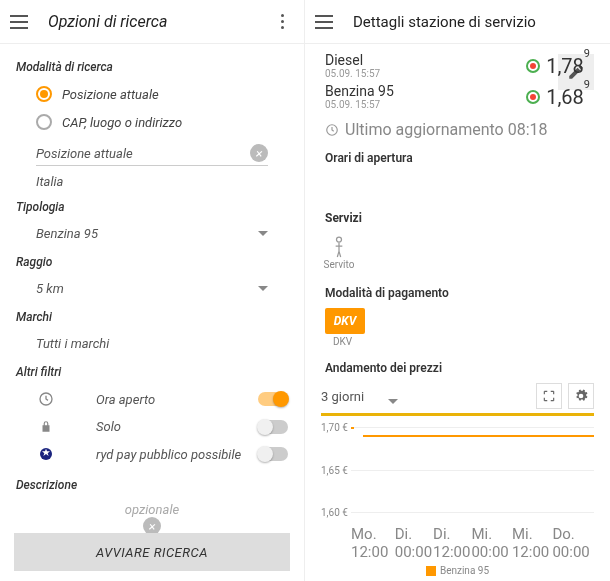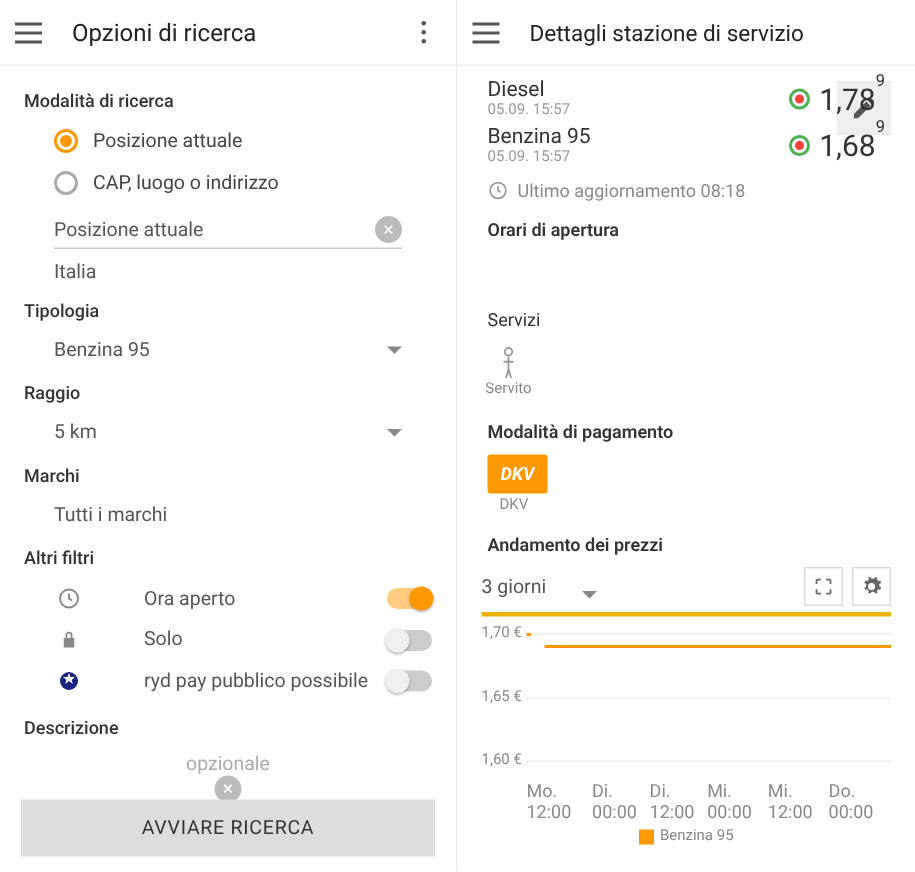--- a/index.html
+++ b/index.html
@@ -1,18 +1,18 @@
 <!DOCTYPE html>
 <html><head>
 <meta charset="utf-8">
 <style>
   * { box-sizing: border-box; margin: 0; padding: 0; }
   body { font-family: Roboto, Arial, sans-serif; font-size: 13px; color: #222; background: #fff; width: 610px; height: 581px; overflow: hidden; display: flex; }
   .pane { height: 581px; position: relative; }
-  .pane-left { width: 305px; border-right: 1px solid #eee; }
+  .pane-left { width: 305px; border-right: 1px solid #eee; font-style: italic; }
   .pane-right { width: 305px; }
   .appbar { height: 44px; display: flex; align-items: center; padding: 0 10px; border-bottom: 1px solid #eee; }
   .hamburger { width: 24px; height: 24px; display: flex; flex-direction: column; justify-content: center; gap: 4px; cursor: pointer; }
   .hamburger span { display: block; height: 2px; background: #555; width: 18px; }
   .appbar-title { font-size: 16px; margin-left: 14px; flex: 1; color: #222; }
   .more-icon { width: 24px; display: flex; flex-direction: column; align-items: center; gap: 3px; cursor: pointer; }
   .more-icon span { width: 3px; height: 3px; background: #555; border-radius: 50%; }
   .content { padding: 8px 16px; overflow: hidden; }
   .section-label { font-size: 12px; color: #333; font-weight: 500; margin-top: 8px; margin-bottom: 6px; }
   .radio-row { display: flex; align-items: center; padding: 6px 0 6px 20px; font-size: 13px; color: #444; cursor: pointer; }
@@ -37,37 +37,37 @@
 
   
   .fuel-row { display: flex; align-items: center; padding: 2px 20px; }
   .fuel-left { flex: 1; }
   .fuel-name { font-size: 14px; color: #333; }
   .fuel-time { font-size: 10px; color: #999; }
   .fuel-dot { width: 14px; height: 14px; border: 2px solid #4caf50; border-radius: 50%; margin-right: 6px; display: flex; align-items: center; justify-content: center; }
   .fuel-dot .inner { width:6px; height:6px; background:#f44336; border-radius:50%; }
   .fuel-price { font-size: 20px; color: #333; position: relative; }
   .fuel-price sup { font-size: 11px; position: relative; top: -8px; }
-  .update-row { display: flex; align-items: center; padding: 8px 20px; color: #888; font-size: 12px; }
+  .update-row { display: flex; align-items: center; padding: 8px 20px; color: #888; font-size: 16px; }
   .update-row .clk { margin-right: 6px; }
   .hours-head { font-size: 12px; font-weight: 600; color: #333; padding: 4px 20px; }
   .btn-sq { position: absolute; right: 16px; width: 36px; height: 36px; background: #eee; display: flex; align-items: center; justify-content: center; cursor: pointer; }
   .servizi { padding: 6px 20px; }
   .servito-icon { width: 28px; display:flex; flex-direction:column; align-items:center; color:#888; font-size:10px; }
   .dkv-badge { width: 40px; height: 26px; background: #ff9800; color: #fff; font-weight: bold; font-style: italic; display:flex; align-items:center; justify-content:center; font-size: 12px; border-radius: 2px; margin: 4px 0 2px 0; }
   .chart-container { padding: 0 16px; position: relative; }
   .chart-top { display: flex; align-items: center; justify-content: space-between; padding: 4px 0; }
   .chart-dd { display: flex; align-items: flex-end; gap: 24px; color: #555; cursor:pointer; }
   .chart-btns { display: flex; gap: 6px; }
   .mini-btn { width: 26px; height: 26px; border: 1px solid #ddd; display: flex; align-items:center; justify-content:center; color:#666; cursor:pointer; font-size:12px; }
   .chart-area { position: relative; height: 110px; border-top: 3px solid #eab308; }
   .y-label { position: absolute; left: 0; font-size: 10px; color: #888; transform: translateY(-50%); }
   .grid-line { position: absolute; left: 30px; right: 0; height: 1px; background: #eee; }
   .price-line { position: absolute; left: 30px; right: 0; height: 2px; background: #ff9800; }
-  .x-labels { display: flex; justify-content: space-around; font-size: 12px; color: #888; margin-left: 30px; padding-top: 2px; }
+  .x-labels { display: flex; justify-content: space-around; font-size: 15px; color: #888; margin-left: 30px; padding-top: 2px; }
   .legend { display:flex; justify-content:center; align-items:center; gap:4px; font-size:10px; color:#888; padding-top:4px;}
   .legend-sq { width:10px; height:10px; background:#ff9800; }
   svg { display: block; }
 </style>
 </head>
 <body>
 
 <div class="pane pane-left">
   <div class="appbar">
     <div class="hamburger">
@@ -208,21 +208,21 @@
           <circle cx="12" cy="12" r="9"></circle>
           <path d="M12 7v5l3 2"></path>
         </svg>
     </span>
     <span>Ultimo aggiornamento 08:18</span>
   </div>
 
   <div class="hours-head">Orari di apertura</div>
   <div style="height:38px"></div>
 
-  <div class="hours-head" style="font-weight:400">Servizi</div>
+  <div class="hours-head" style="font-weight:700">Servizi</div>
   <div class="servizi">
     <div class="servito-icon">
       <svg width="20" height="24" viewBox="0 0 24 28" fill="none" stroke="#999" stroke-width="1.5">
           <circle cx="12" cy="5" r="3"></circle>
           <path d="M12 9v10M8 13h8M10 26l2-7 2 7"></path>
         </svg>
       <span>Servito</span>
     </div>
   </div>
 

